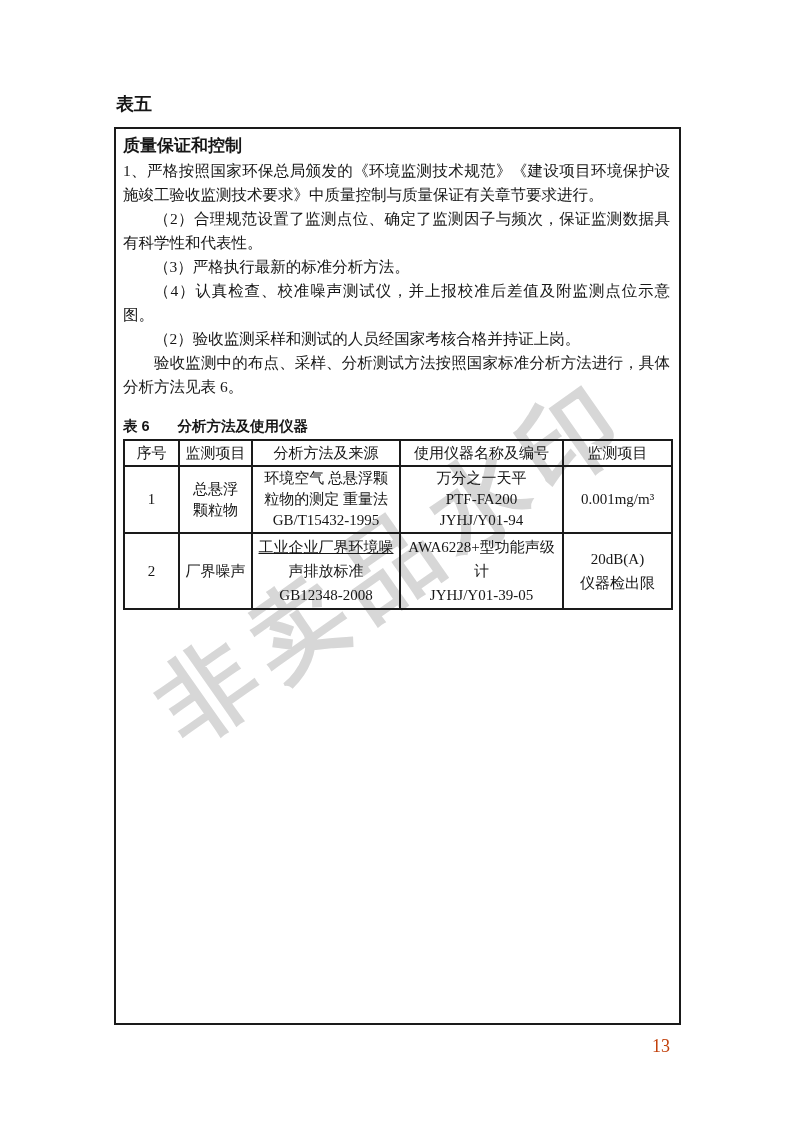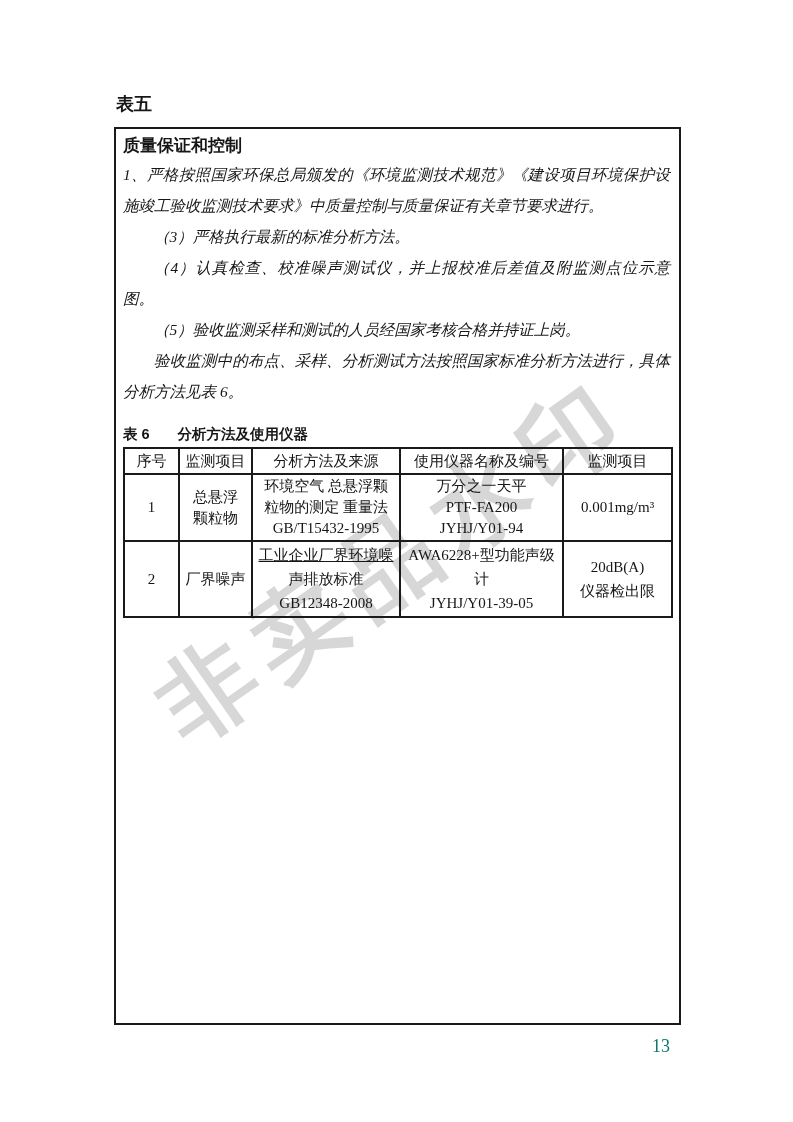--- a/index.html
+++ b/index.html
@@ -49,23 +49,22 @@
 
   .boxtitle {
     font-size: 17px;
     font-weight: bold;
     line-height: 26px;
   }
 
   .para {
     margin: 0;
     font-size: 15.5px;
-    line-height: 31px;
+    line-height: 24px;
     text-align: justify;
-    font-style: italic;
   }
   .para.ind { text-indent: 2em; }
 
   .tcaption {
     margin: 18px 0 3px 0;
     text-align: left;
     font-family: "Liberation Sans", "DejaVu Sans", sans-serif;
     font-weight: bold;
     font-size: 14.5px;
   }
@@ -96,41 +95,42 @@
   table.t6 tr.r2 td div { line-height: 24px; }
   
   table.t6 tr.r2 td[data-name="cell-method"] div:first-child {
     text-decoration: underline;
   }
 
   .pagenum {
     position: absolute;
     left: 652px; top: 1036px;
     font-size: 18px;
-    color: #0f766e;
+    color: #c2410c;
     z-index: 1;
   }
 </style>
 </head>
 <body>
 
 <div class="page" data-name="document-page">
 
   <div class="watermark" data-name="watermark-text">非卖品水印</div>
 
   <div class="heading" data-name="page-heading">表五</div>
 
   <div class="docbox" data-name="content-box">
 
     <div class="boxtitle" data-name="section-title">质量保证和控制</div>
 
     <p class="para" data-name="paragraph-intro">1、严格按照国家环保总局颁发的《环境监测技术规范》《建设项目环境保护设施竣工验收监测技术要求》中质量控制与质量保证有关章节要求进行。</p>
+    <p class="para ind" data-name="paragraph-item-2">（2）合理规范设置了监测点位、确定了监测因子与频次，保证监测数据具有科学性和代表性。</p>
     <p class="para ind" data-name="paragraph-item-3">（3）严格执行最新的标准分析方法。</p>
     <p class="para ind" data-name="paragraph-item-4">（4）认真检查、校准噪声测试仪，并上报校准后差值及附监测点位示意图。</p>
-    <p class="para ind" data-name="paragraph-item-5">（5）验收监测采样和测试的人员经国家考核合格并持证上岗。</p>
+    <p class="para ind" data-name="paragraph-item-5">（2）验收监测采样和测试的人员经国家考核合格并持证上岗。</p>
     <p class="para ind" data-name="paragraph-section2-body">验收监测中的布点、采样、分析测试方法按照国家标准分析方法进行，具体分析方法见表 6。</p>
 
     <div class="tcaption" data-name="table6-caption">
       <span data-name="table6-caption-label">表 6</span><span class="cap-gap" data-name="caption-gap"></span><span data-name="table6-caption-title">分析方法及使用仪器</span>
     </div>
 
     <table class="t6" data-name="table6">
       <colgroup>
         <col class="c-no">
           <col class="c-item">

